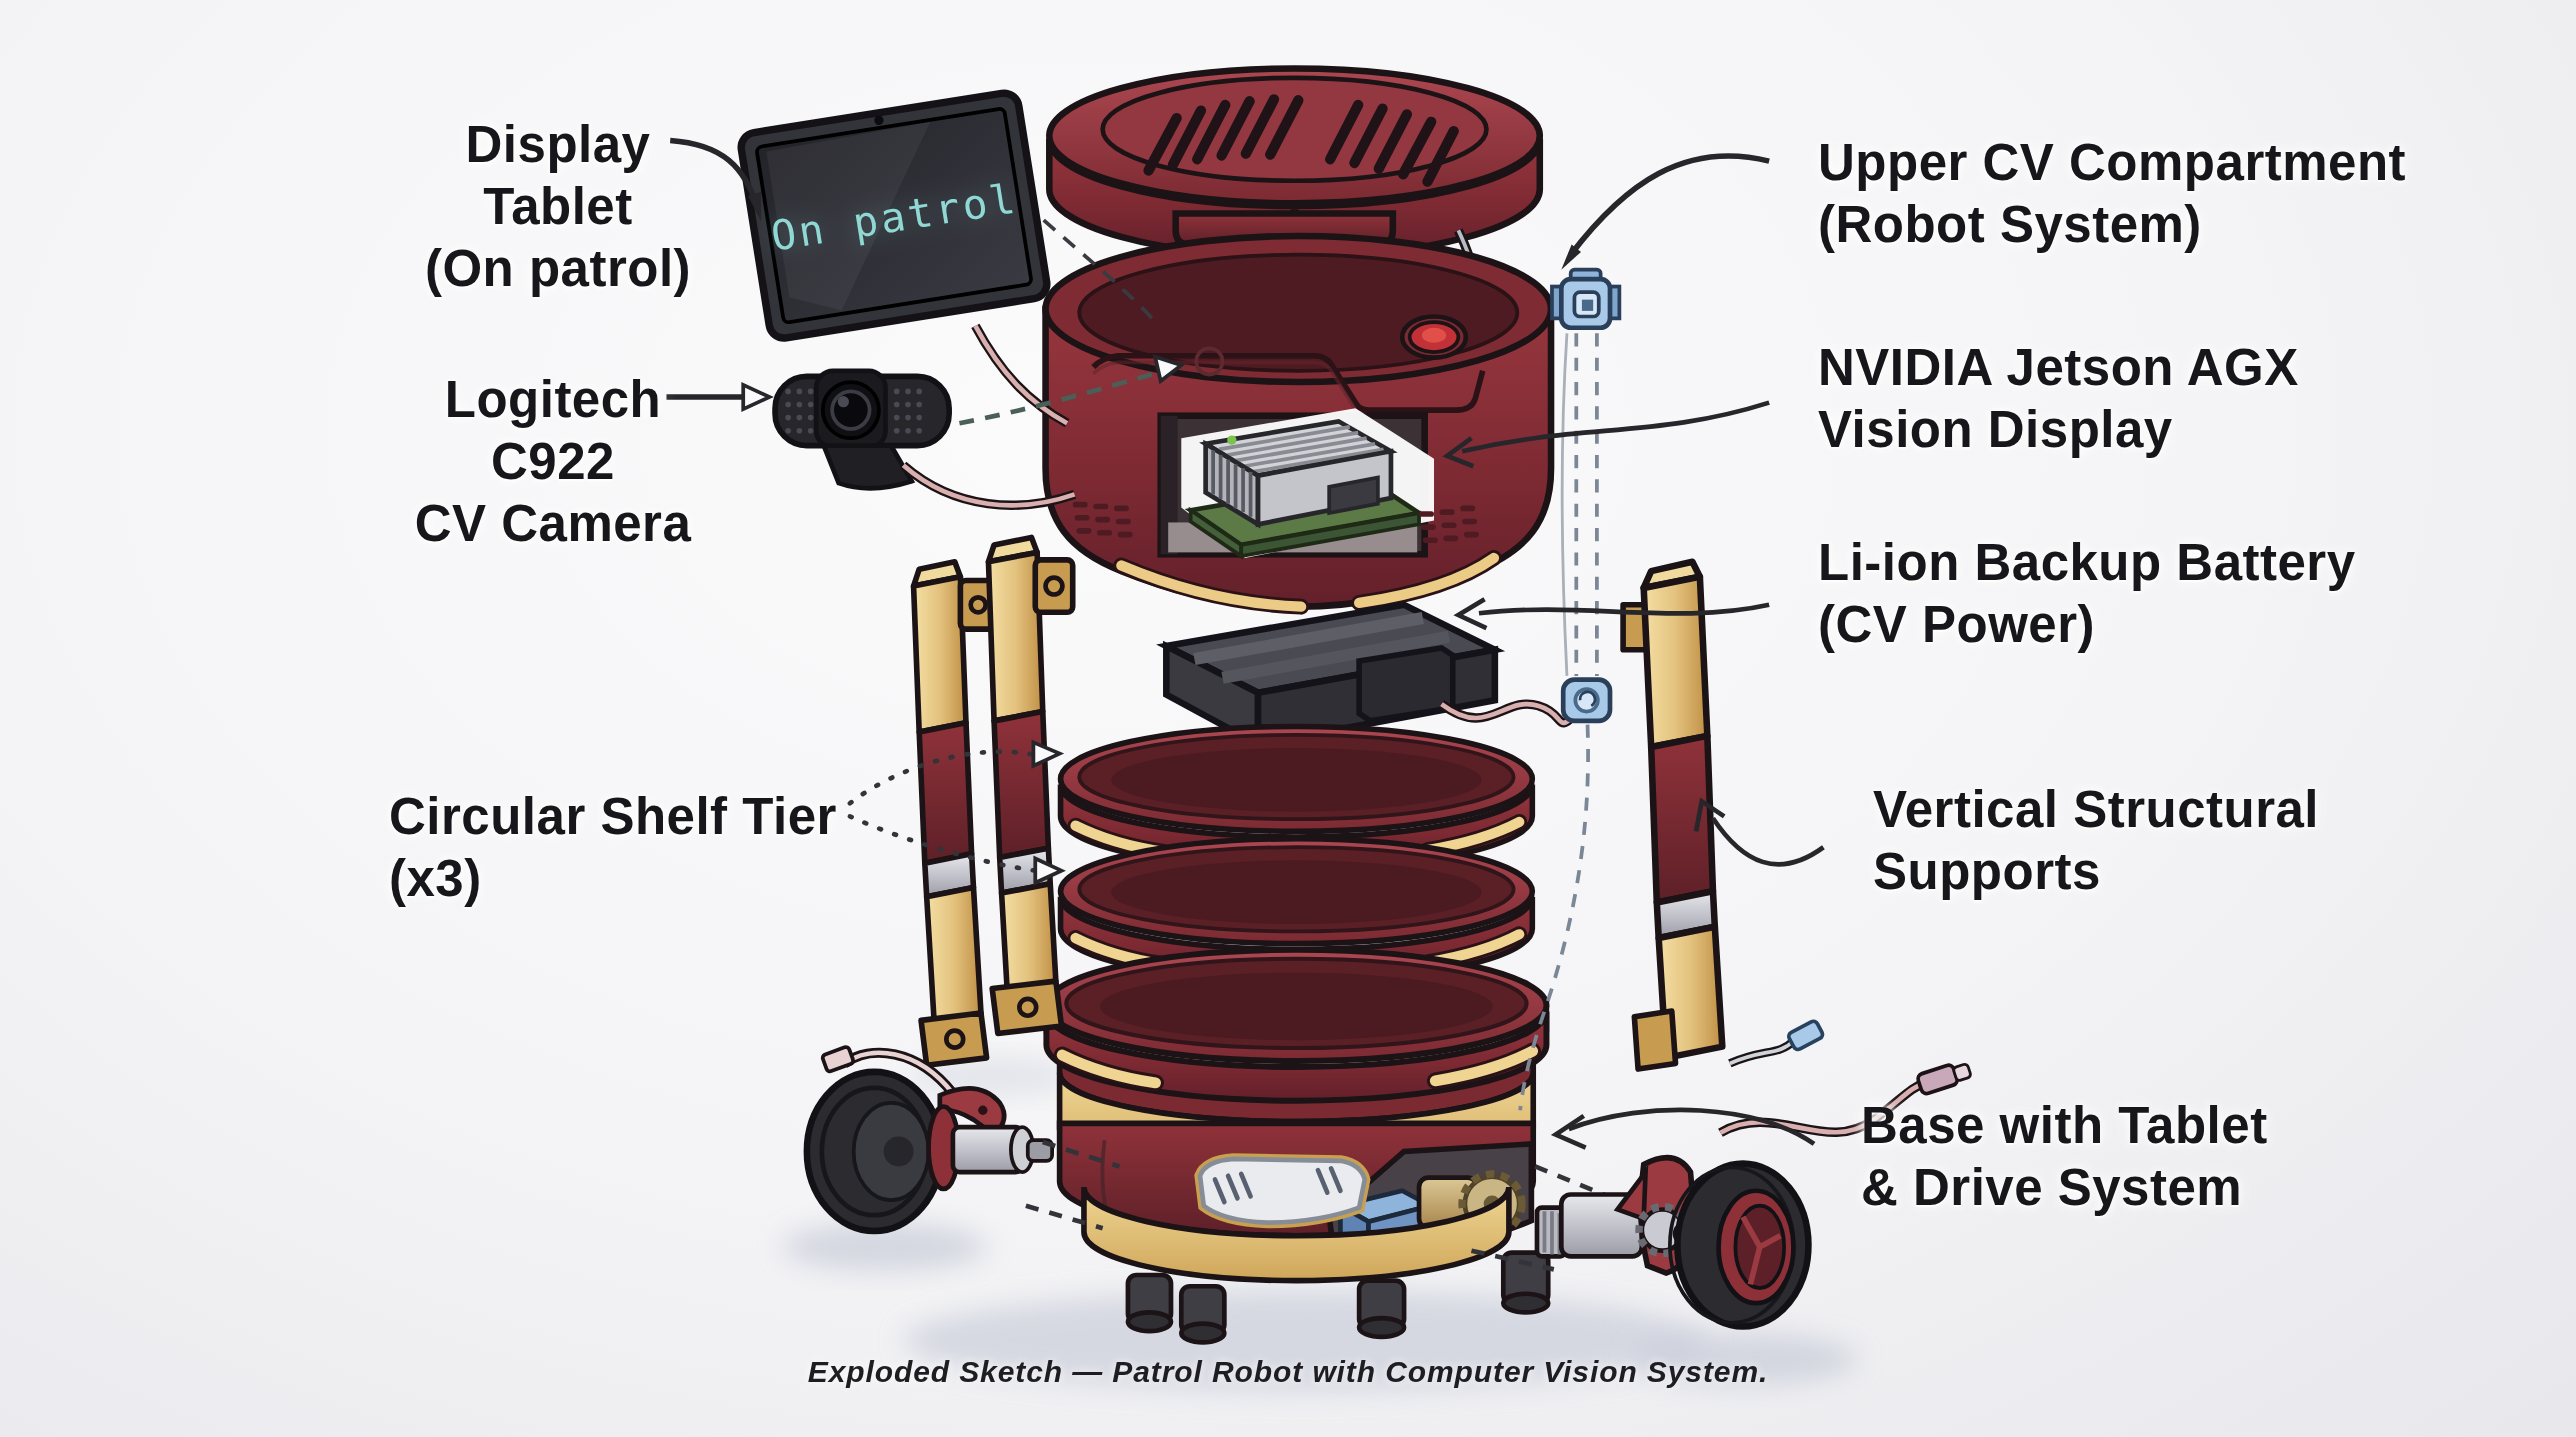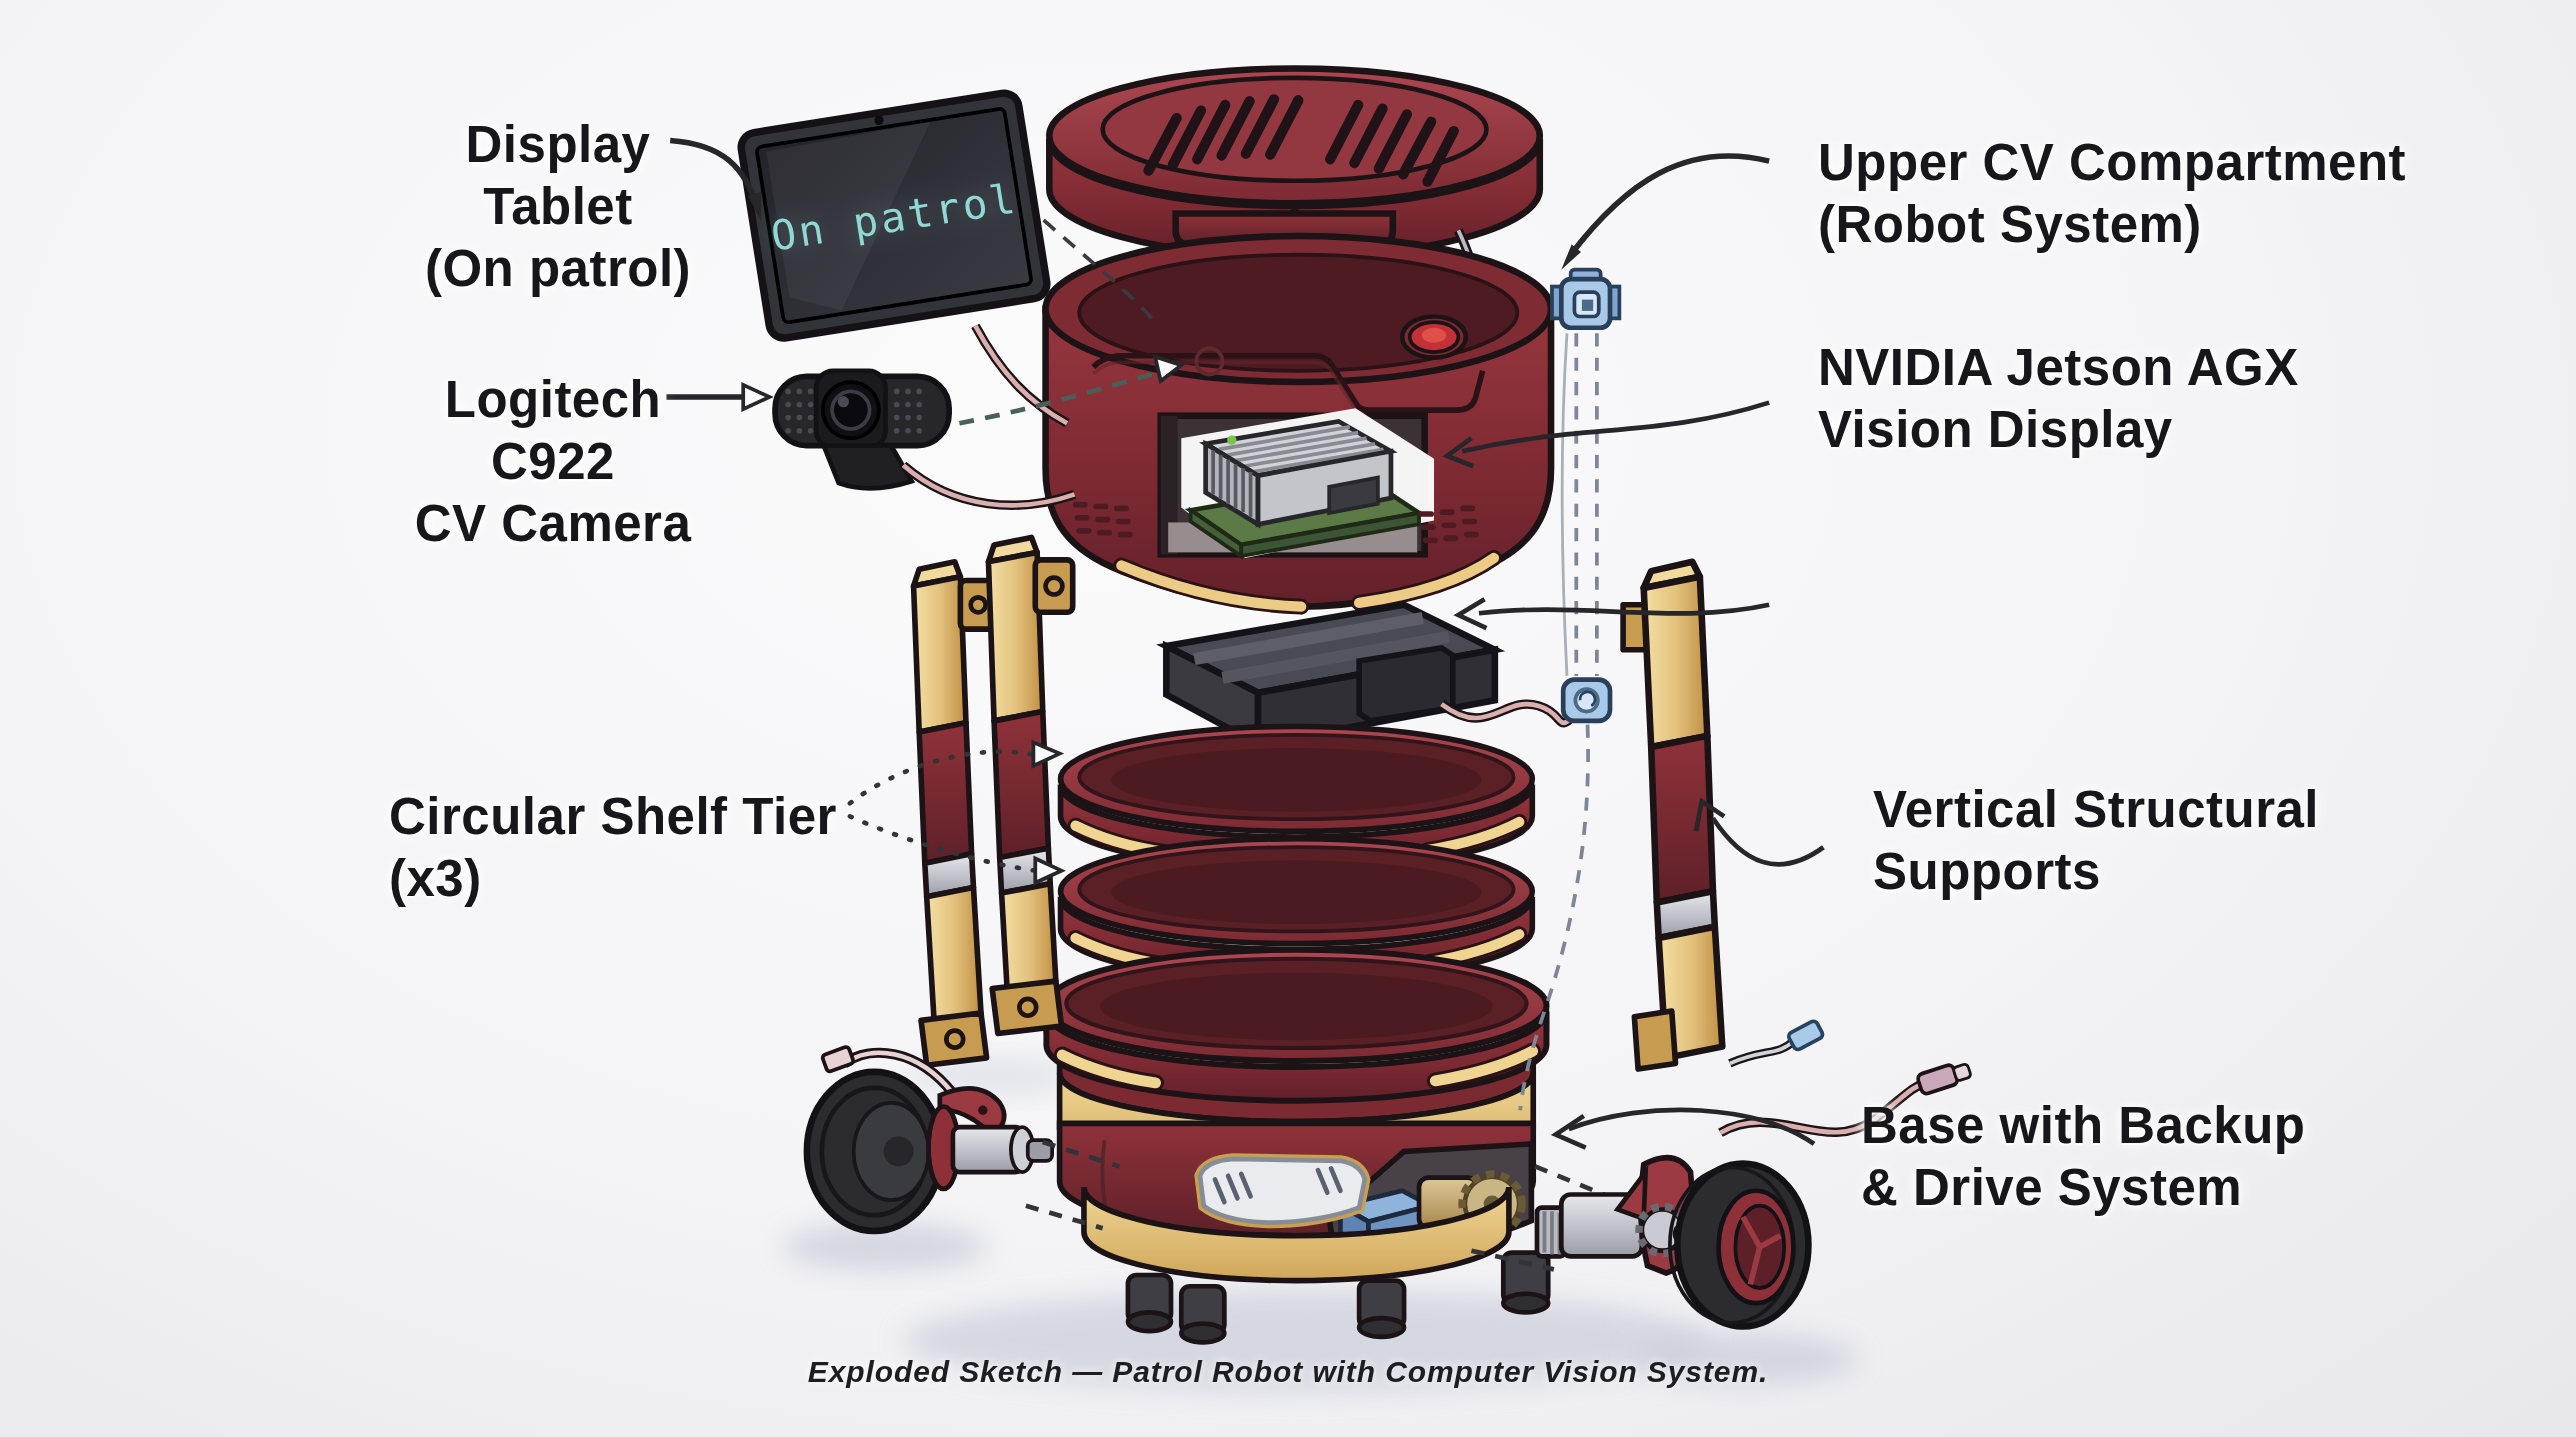--- a/index.html
+++ b/index.html
@@ -461,28 +461,32 @@
 <div class="lbl" style="left:1775px;top:132px;width:599px;">
   <span>Upper CV Compartment</span><br>
   <span>(Robot System)</span>
 </div>
 
 <div class="lbl" style="left:1775px;top:337px;width:599px;">
   <span>NVIDIA Jetson AGX</span><br>
   <span>Vision Display</span>
 </div>
 
+<div class="lbl" style="left:1775px;top:532px;width:618px;">
+  <span>Li-ion Backup Battery</span><br>
+  <span>(CV Power)</span>
+</div>
 
 <div class="lbl" style="left:1830px;top:779px;width:524px;">
   <span>Vertical Structural</span><br>
   <span>Supports</span>
 </div>
 
 <div class="lbl" style="left:1818px;top:1095px;width:524px;">
-  <span>Base with Backup</span><br>
+  <span>Base with Tablet</span><br>
   <span>&amp; Drive System</span>
 </div>
 
 <div class="caption">
   <span>Exploded Sketch — Patrol Robot with Computer Vision System.</span>
 </div>
 
 </div>
 
 

